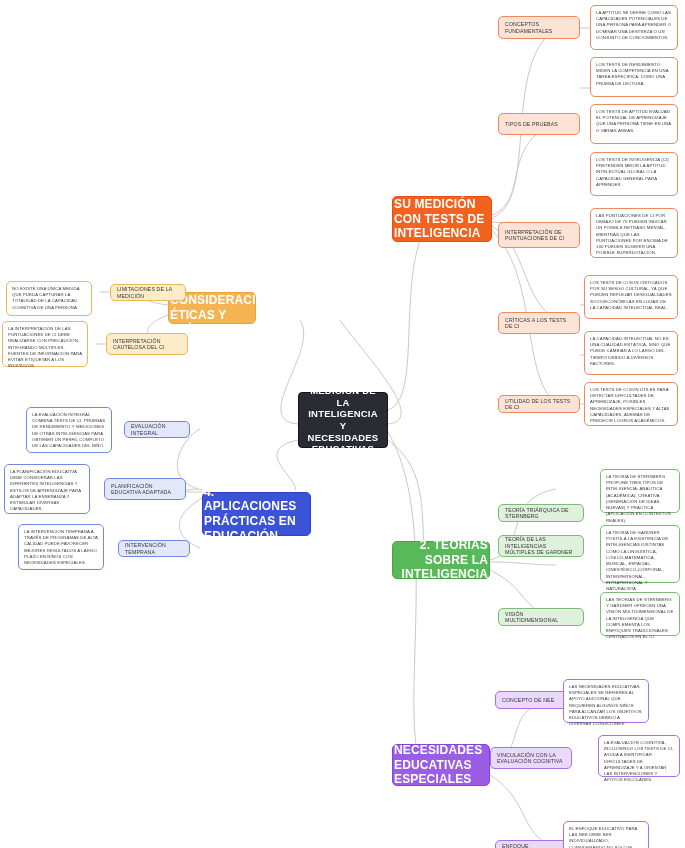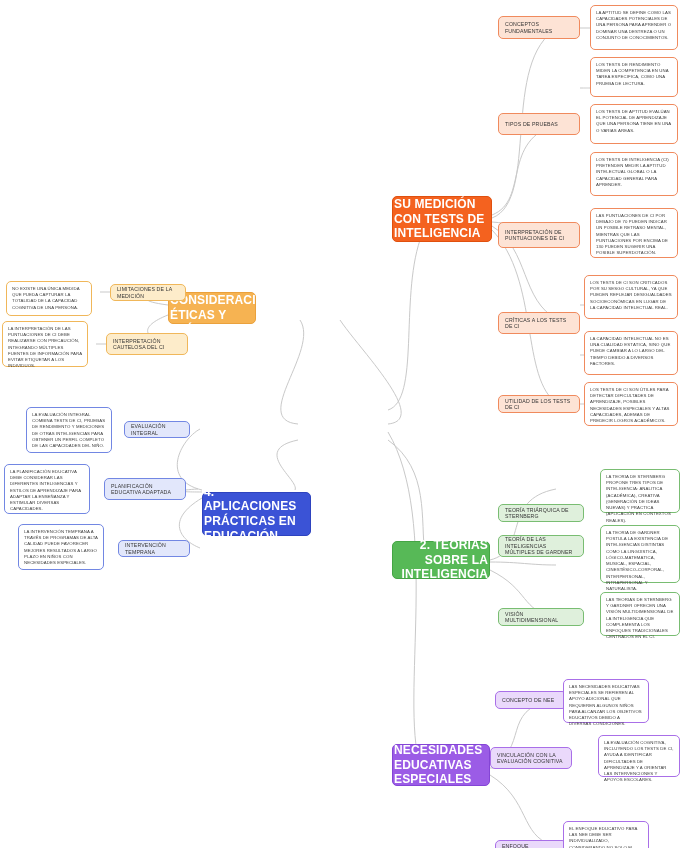--- a/index.html
+++ b/index.html
@@ -133,20 +133,23 @@
     <path d="M190 429 L 182 429"></path>
     <path d="M186 489 L 178 489"></path>
     <path d="M190 548 L 182 548"></path>
 
     <path d="M168 305 C 130 300 150 295 186 292"></path>
     <path d="M168 315 C 130 330 150 344 188 344"></path>
     <path d="M110 292 L 100 292"></path>
     <path d="M106 344 L 96 344"></path>
   </svg>
 
+  <div class="node central" style="left:298px;top:392px;width:90px;height:56px;">
+    <span>MEDICIÓN DE LA INTELIGENCIA Y NECESIDADES EDUCATIVAS</span>
+  </div>
 
   <div class="node main orange" style="left:392px;top:196px;width:100px;height:46px;">
     <span>1. APTITUD Y SU MEDICIÓN CON TESTS DE INTELIGENCIA (CI)</span>
   </div>
 
   <div class="node sub orange" style="left:498px;top:16px;width:82px;height:23px;">
     <span>CONCEPTOS FUNDAMENTALES</span>
   </div>
   <div class="node leaf orange" style="left:590px;top:5px;width:88px;height:45px;">
     <span>LA APTITUD SE DEFINE COMO LAS CAPACIDADES POTENCIALES DE UNA PERSONA PARA APRENDER O DOMINAR UNA DESTREZA O UN CONJUNTO DE CONOCIMIENTOS.</span>

